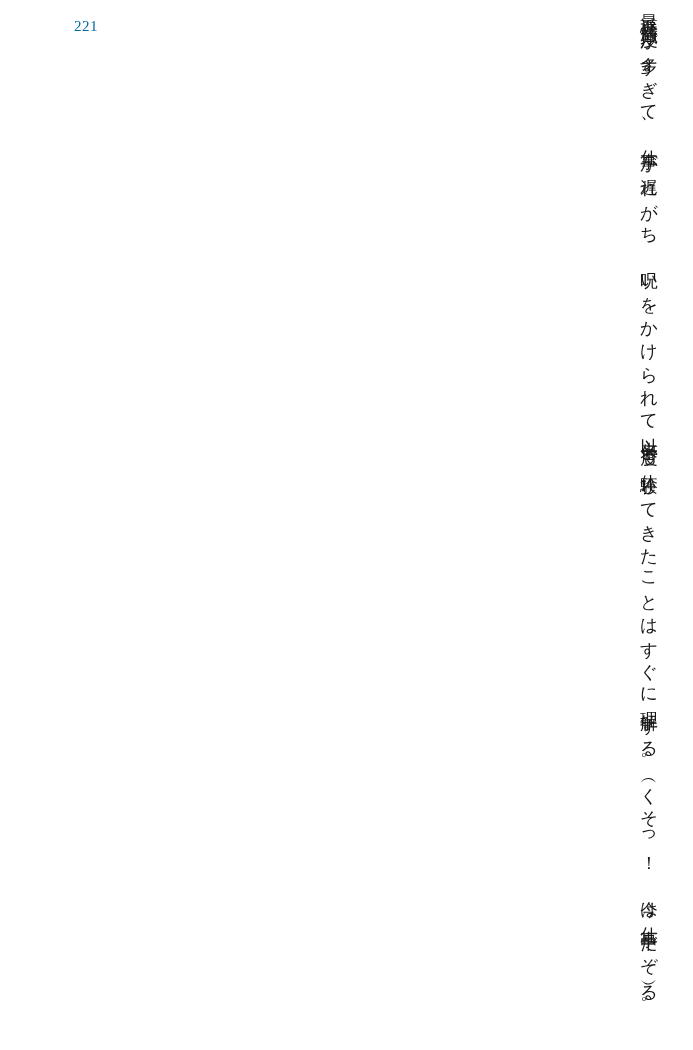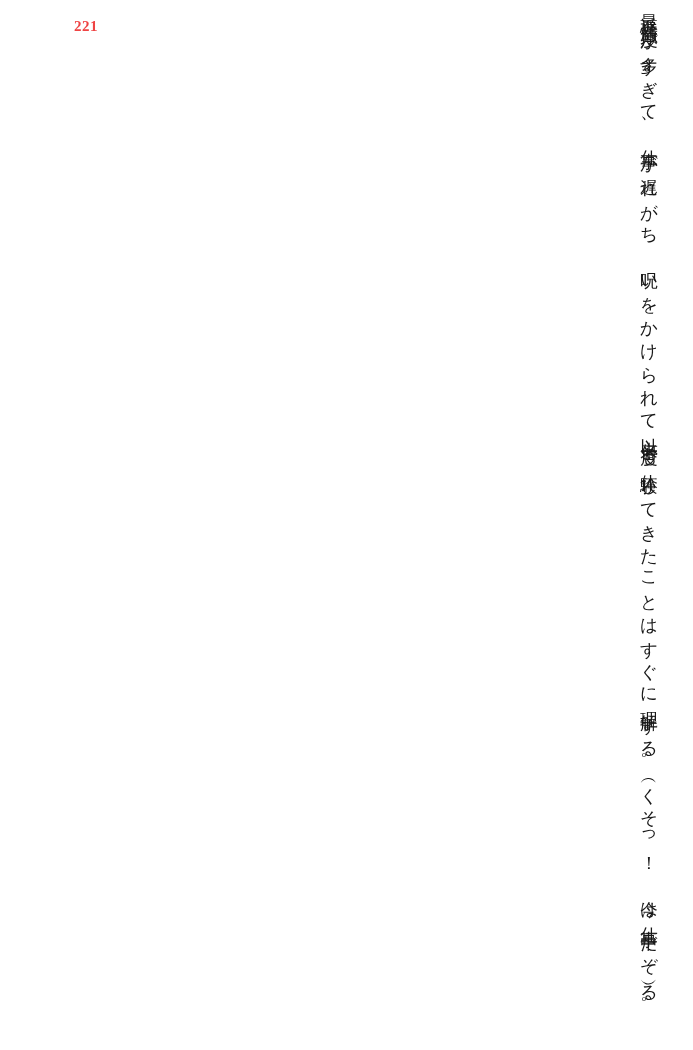--- a/index.html
+++ b/index.html
@@ -21,23 +21,22 @@
     height: 1050px;
     box-sizing: border-box;
     background: #fff;
   }
   .page-number {
     position: absolute;
     top: 18px;
     left: 74px;
     font-size: 15px;
     font-family: "Liberation Serif", "DejaVu Serif", serif;
-    color: #ef4444;
+    color: #0369a1;
     letter-spacing: 0.5px;
-    font-weight: bold;
   }
   .text-body {
     position: absolute;
     top: 58px;
     left: 36px;
     right: 36px;
     bottom: 34px;
     display: flex;
     flex-direction: row-reverse;
     justify-content: flex-start;

